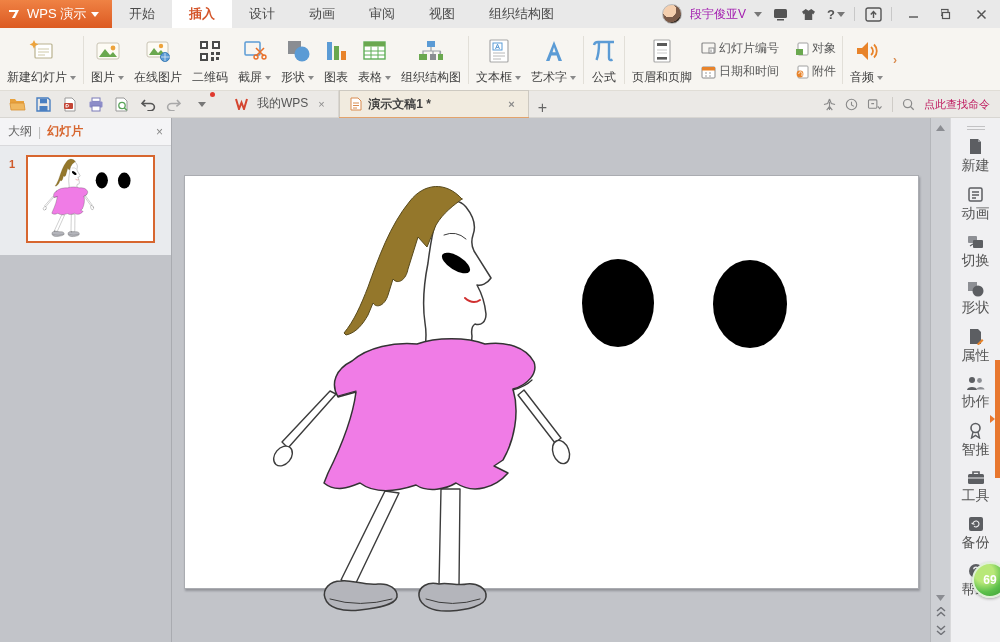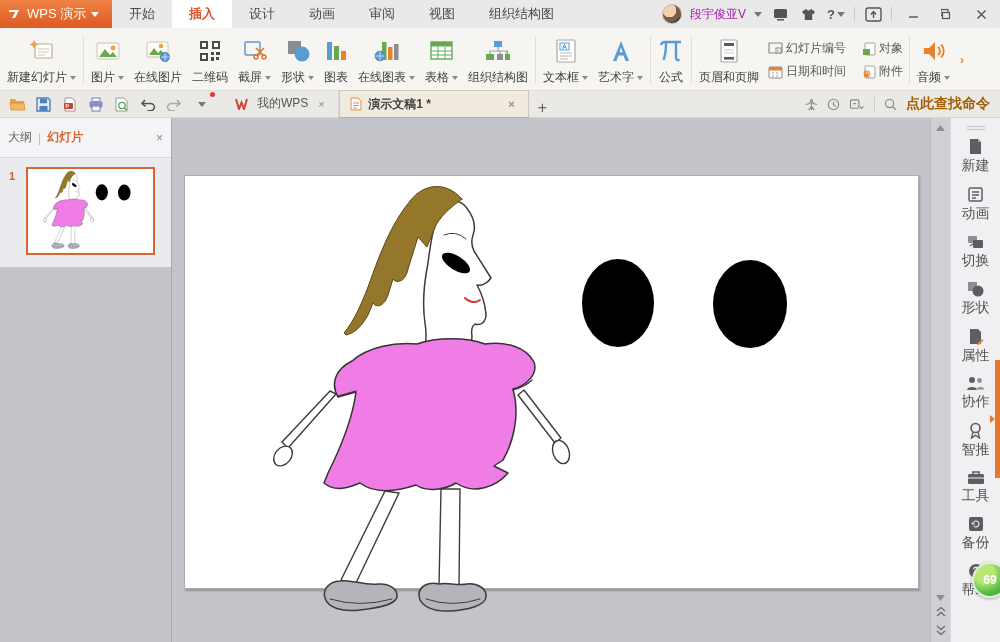--- a/index.html
+++ b/index.html
@@ -45,26 +45,26 @@
   .qa-ico{width:19px;height:19px;display:flex;align-items:center;justify-content:center;}
   .qa-caret{position:relative;margin-left:2px;}
   .qa-caret .dot{position:absolute;top:-3px;right:-4px;width:5px;height:5px;border-radius:50%;background:#e03a2f;}
   .doc-tabs{display:flex;align-items:flex-end;margin-left:6px;}
   .doc-tab{display:flex;align-items:center;gap:6px;height:27px;padding:0 10px;font-size:12px;color:#555;border-right:1px solid #d9d6d1;min-width:100px;}
   .doc-tab.active{background:#f1ebdf;border:1px solid #cdc9c1;border-bottom:none;box-shadow:0 2px 0 #e3a36b;min-width:190px;color:#3f3f3f;font-weight:bold;}
   .tab-close{margin-left:auto;color:#8a8a8a;font-size:11px;width:14px;text-align:center;}
   .newtab{width:26px;display:flex;align-items:center;justify-content:center;font-size:16px;color:#666;}
   .find-area{margin-left:auto;display:flex;align-items:center;gap:9px;padding-right:10px;}
   .find-sep{width:1px;height:15px;background:#cfccc7;}
-  .find-text{color:#a16207;font-size:14px;font-weight:bold;}
+  .find-text{color:#be185d;font-size:11px;}
 
   
   .main{flex:1;display:flex;min-height:0;}
   .left-panel{width:172px;flex:none;background:var(--canvas-gray);border-right:1px solid #a9abb0;display:flex;flex-direction:column;}
-  .panel-header{height:40px;background:#f4f4f6;border-bottom:1px solid #d9d9dc;display:flex;align-items:center;padding:0 8px;gap:6px;flex:none;}
+  .panel-header{height:28px;background:#f4f4f6;border-bottom:1px solid #d9d9dc;display:flex;align-items:center;padding:0 8px;gap:6px;flex:none;}
   .ph-tab{font-size:12px;color:#666;}
   .ph-tab.active{color:var(--thumb-border);font-weight:bold;}
   .ph-sep{color:#bbb;}
   .ph-close{margin-left:auto;color:#888;font-size:12px;}
   .thumb-area{background:#e9ebee;padding:9px 0 12px 0;position:relative;flex:none;}
   .slide-no{position:absolute;left:9px;top:12px;color:#cf5a2a;font-size:11px;font-weight:bold;}
   .thumb-box{margin-left:26px;width:129px;height:88px;border:2px solid var(--thumb-border);background:var(--slide-white);overflow:hidden;}
   .panel-rest{flex:1;background:var(--canvas-gray);}
 
   .canvas{flex:1;position:relative;background:var(--canvas-gray);min-width:0;}
@@ -260,32 +260,20 @@
     </div>
     <div class="r-item">
       <div class="ic">
           <svg width="24" height="24" viewBox="0 0 24 24">
             <rect x="3" y="3" width="5" height="18" fill="#5b9bd5"></rect>
             <rect x="10" y="7" width="5" height="14" fill="#6aa84f"></rect>
             <rect x="17" y="12" width="5" height="9" fill="#e8832a"></rect>
           </svg>
         </div>
       <div class="r-label">图表</div>
-    </div>
-    <div class="r-item arrow">
-      <div class="ic">
-          <svg width="26" height="24" viewBox="0 0 26 24">
-            <rect x="8" y="3" width="4.5" height="18" fill="#6aa84f"></rect>
-            <rect x="14" y="8" width="4.5" height="13" fill="#e8832a"></rect>
-            <rect x="20" y="5" width="4.5" height="16" fill="#8a8d92"></rect>
-            <circle cx="6" cy="17" r="4.8" fill="#5b9bd5" stroke="#3a7bb5"></circle>
-            <path d="M1.2,17 h9.6 M6,12.2 v9.6" stroke="#dce9f5" stroke-width=".8"></path>
-          </svg>
-        </div>
-      <div class="r-label">在线图表</div>
     </div>
     <div class="r-item arrow">
       <div class="ic">
           <svg width="25" height="24" viewBox="0 0 25 24">
             <rect x="2" y="3" width="21" height="17" fill="#fff" stroke="#5fae57" stroke-width="1.4"></rect>
             <rect x="2" y="3" width="21" height="4.5" fill="#6aa84f"></rect>
             <path d="M2,12 h21 M2,16 h21 M9,7.5 v12.5 M16,7.5 v12.5" stroke="#5fae57" stroke-width="1"></path>
           </svg>
         </div>
       <div class="r-label">表格</div>

